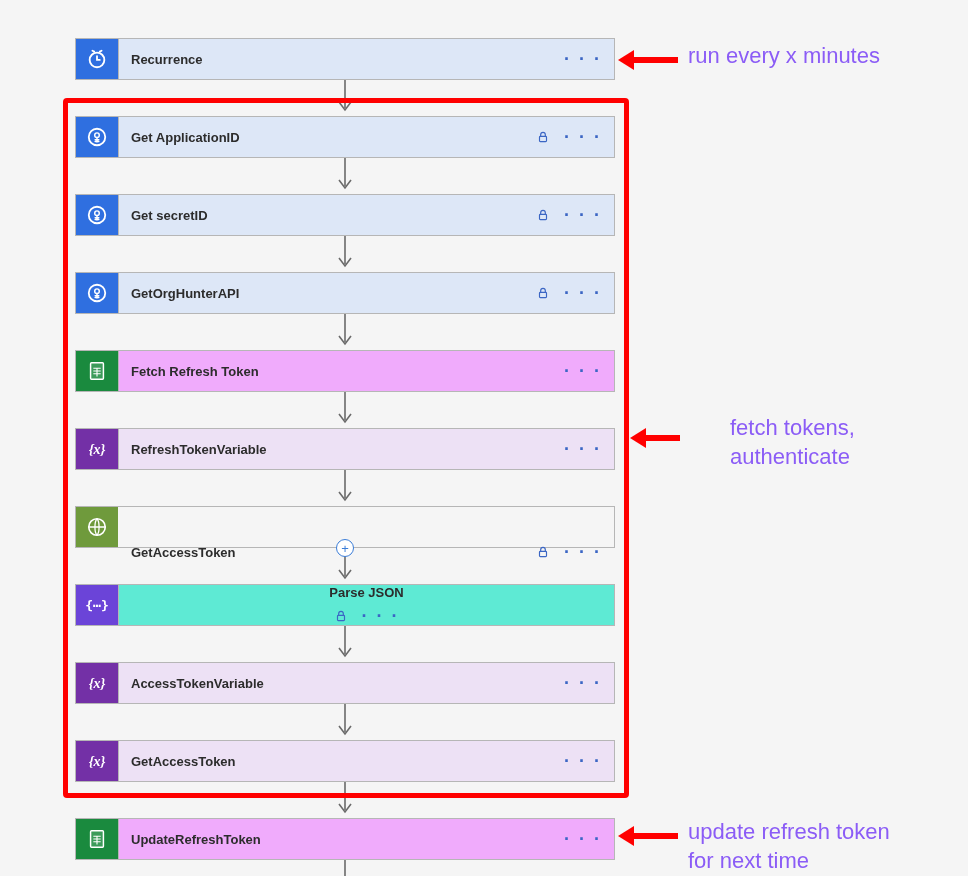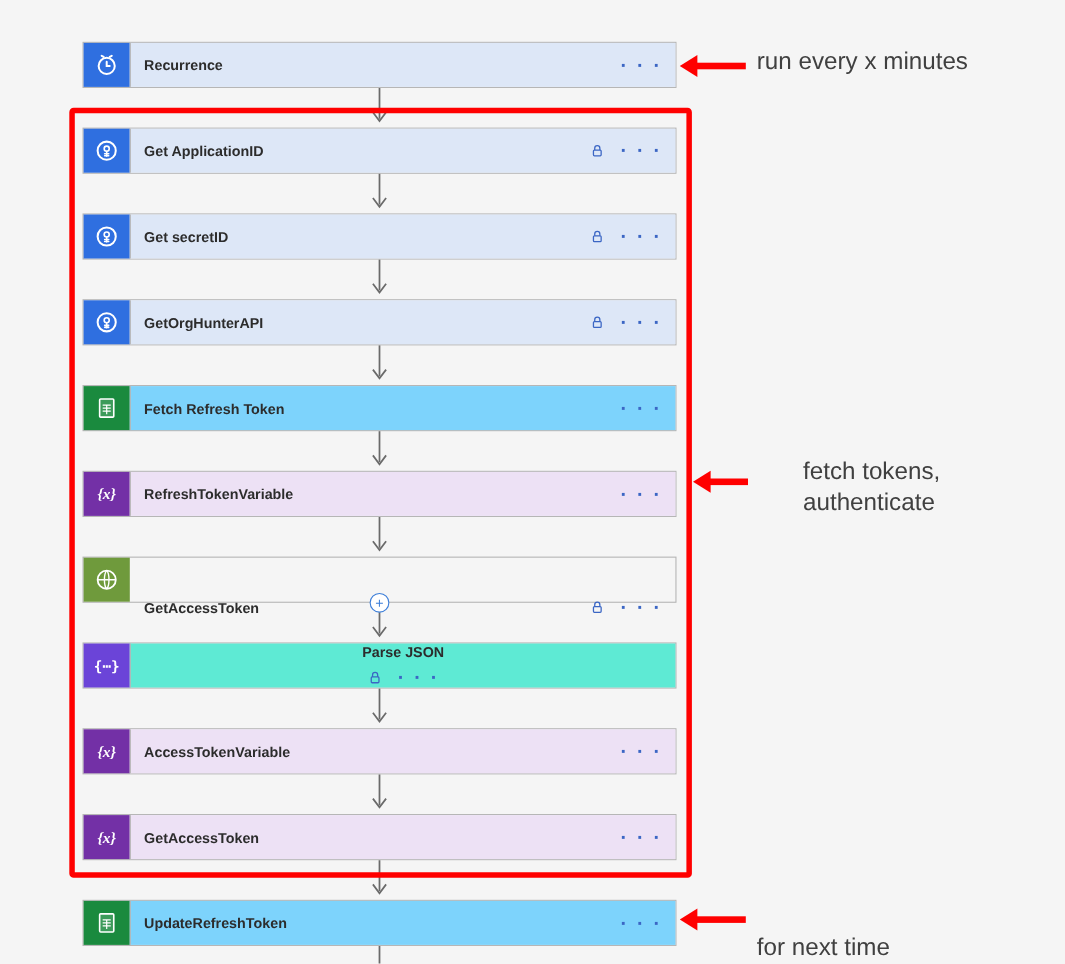--- a/index.html
+++ b/index.html
@@ -52,21 +52,21 @@
     display: flex;
     align-items: center;
     gap: 14px;
   }
   .lock { width: 14px; height: 14px; display: flex; align-items: center; justify-content:center;}
   .menu-dots { color: #3b66c4; font-size: 18px; letter-spacing: 2px; line-height: 1; cursor: pointer;}
   
   .blue .step-icon { background: #2f6fe0; }
   .blue .step-body { background: #dde7f7; border-left: 1px solid #b6b6b6;}
   .green-sheet .step-icon { background: #1a8a3e; }
-  .green-sheet .step-body { background: #7dd3fc; border-left: 1px solid #b6b6b6;}
+  .green-sheet .step-body { background: #f0abfc; border-left: 1px solid #b6b6b6;}
   .purple-var .step-icon { background: #7330a6; }
   .purple-var .step-body { background: #ede1f5; border-left: 1px solid #b6b6b6;}
   .olive .step-icon { background: #6f9a3c; }
   .olive .step-body { background: #e9efdb; border-left: 1px solid #b6b6b6; margin-top: 45px;}
   .purple-parse .step-icon { background: #6b44d8; }
   .purple-parse .step-body { background: #5eead4; border-left: 1px solid #b6b6b6; flex-direction: column;}
   .connector {
     height: 36px;
     display: flex;
     align-items: center;
@@ -98,21 +98,21 @@
     border: 5px solid #ff0000;
     border-radius: 4px;
     left: 63px;
     top: 98px;
     width: 566px;
     height: 700px;
     pointer-events: none;
   }
   .annotation {
     position: absolute;
-    color: #404040;
+    color: #8b5cf6;
     font-size: 22px;
     line-height: 1.3;
   }
   .arrow-ann {
     position: absolute;
   }
   .arrow-ann .shaft {
     height: 6px;
     background: #ff0000;
     position: absolute;
@@ -398,15 +398,15 @@
 <div class="annotation" style="left:690px; top:414px;margin-left:40px;">
   <span>fetch tokens,</span><br>
   <span>authenticate</span>
 </div>
 
 <div class="arrow-ann" style="left:618px; top:826px; width:60px; height:20px;">
   <div class="head" style="left:0; top:0;"></div>
   <div class="shaft" style="left:14px; top:7px; width:46px;"></div>
 </div>
 <div class="annotation" style="left:688px; top:818px;">
-  <br>
+  <span>update refresh token</span><br>
   <span>for next time</span>
 </div>
 
 </body></html>

